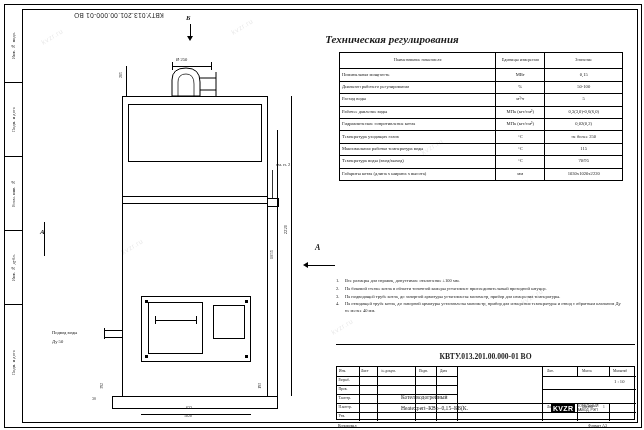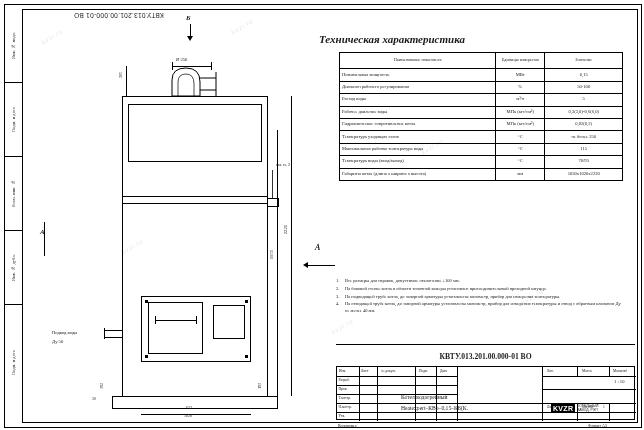--- a/index.html
+++ b/index.html
@@ -233,21 +233,21 @@
 
   <div class="dv" style="left:100px;top:383px;font-size:3.8px;">392</div>
   <div class="dv" style="left:258px;top:383px;font-size:3.8px;">193</div>
   <div class="d" style="left:92px;top:397px;font-size:3.8px;">30</div>
 
   <div class="ln" style="left:141px;top:414px;width:110px;height:1px;"></div>
   <div class="d" style="left:186px;top:405px;font-size:4px;">633</div>
   <div class="ln" style="left:112px;top:422px;width:166px;height:1px;"></div>
   <div class="d" style="left:184px;top:413px;font-size:4px;">1020</div>
 
-  <div class="tc-title">Техническая характеристика</div>
+  <div class="tc-title">Техническая регулирования</div>
   <table class="tc">
     <thead>
       <tr>
         <th class="name">Наименование показателя</th>
         <th class="unit">Единицы измерения</th>
         <th class="val">Значение</th>
       </tr>
     </thead>
     <tbody>
       <tr>

